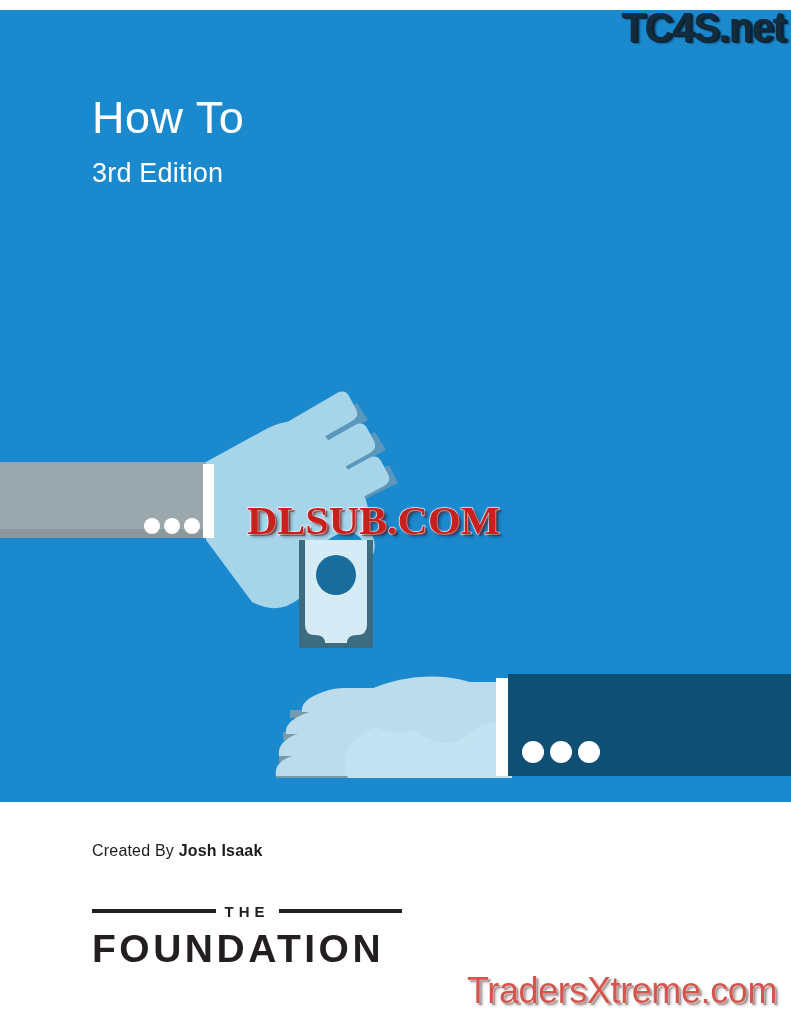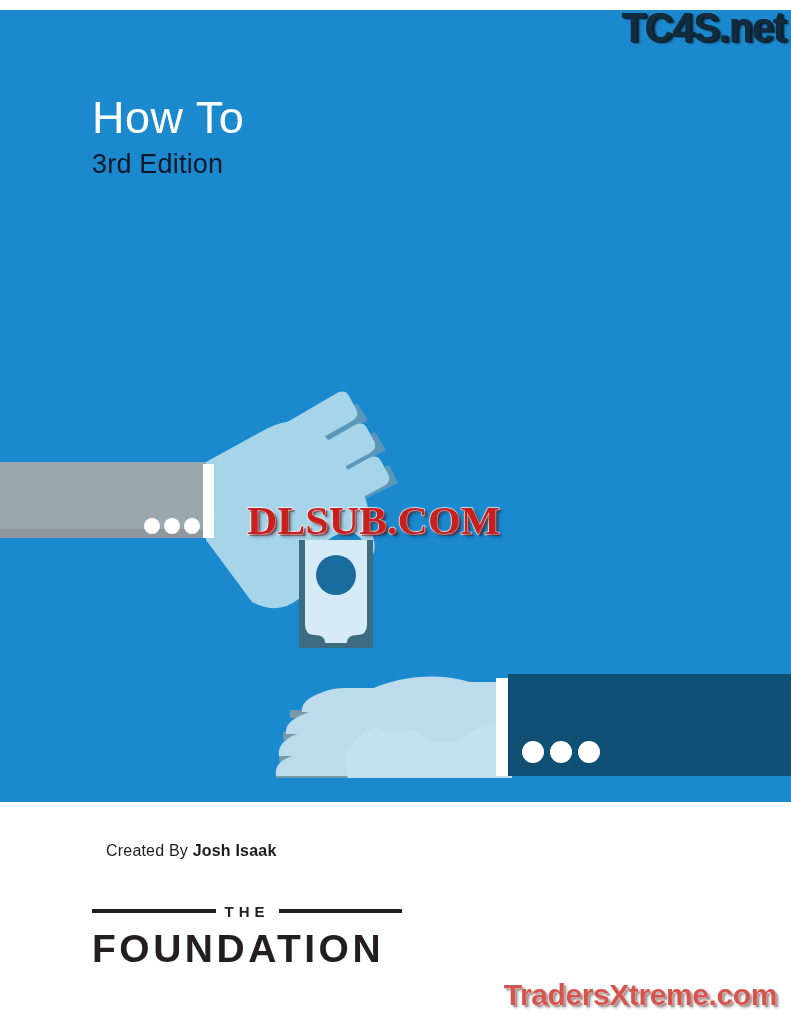--- a/index.html
+++ b/index.html
@@ -48,23 +48,23 @@
     line-height:1.12;
     color:#ffffff;
     display:block;
     white-space:nowrap;
   }
   #title-main-wrap { margin-top:20px; }
   .t-edition {
     font-size:27px;
     font-weight:300;
     letter-spacing:0.2px;
-    color:#0f172a;
+    color:#ffffff;
     display:block;
-    margin-top:7px;
+    margin-top:16px;
   }
 
   
   #illustration {
     position:absolute;
     left:0; top:0;
     width:791px; height:792px;
     pointer-events:none;
   }
 
@@ -104,42 +104,42 @@
       0 0 2px #ffffff,
       2px 2px 0 rgba(120,10,10,0.55),
       3px 3px 3px rgba(0,0,0,0.35);
     transform:scaleX(1.05);
     transform-origin:left top;
   }
 
   #wm-bottom {
     right:14px; bottom:12px;
     font-family:"Liberation Sans", sans-serif;
-    font-size:30px;
-    font-weight:700;
+    font-size:36px;
+    font-weight:400;
     letter-spacing:-0.4px;
     color:#d4554e;
     -webkit-text-stroke:1px #ffffff;
     paint-order:stroke fill;
     text-shadow:
       0 0 2px #ffffff,
       2px 2px 1px rgba(110,60,55,0.45),
       3px 3px 3px rgba(0,0,0,0.25);
   }
 
   
   #footer {
     position:absolute;
     left:0; top:802px;
     width:791px; height:222px;
     background:#ffffff;
   }
   #credit {
     position:absolute;
-    left:106px; top:40px;
+    left:92px; top:40px;
     font-size:16px;
     color:#1d1d1d;
     letter-spacing:0.2px;
     white-space:nowrap;
   }
   #credit .bold { font-weight:700; }
 
   
   #logo {
     position:absolute;

